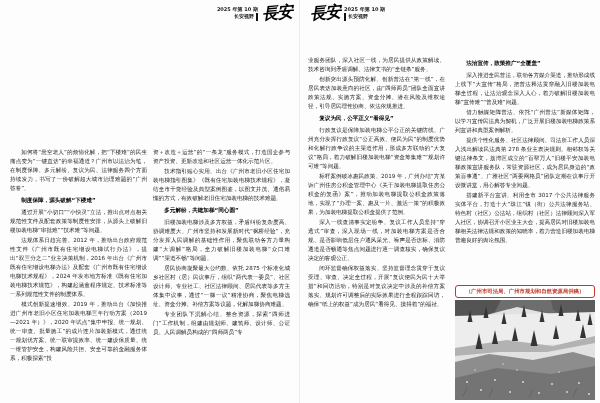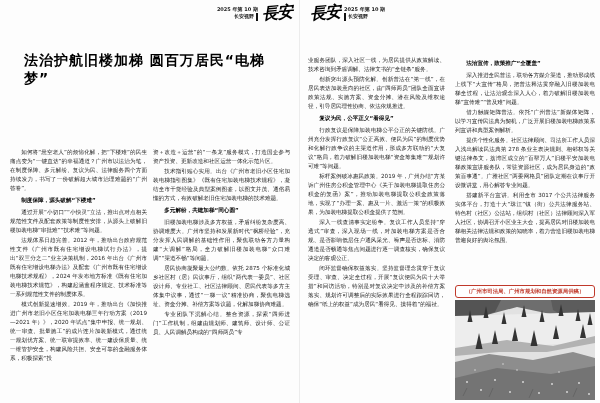--- a/index.html
+++ b/index.html
@@ -71,21 +71,20 @@
     <div class="issue-block">
       <div>2025 年第 10 期</div>
       <div class="sect">
         <span>长安视野</span>
         <span class="hbar"></span>
       </div>
     </div>
     <div class="logo">長安</div>
   </div>
 
-  <div class="article-title">法治护航旧楼加梯 圆百万居民“电梯梦”</div>
 
   <div class="col" id="l-col1">
       <div class="blk intro">如何将“悬空老人”的烦恼化解，把“下楼难”的民生痛点变为“一键直达”的幸福通道？广州市以法治为笔，在制度保障、多元解纷、复议为民、法律服务四个方面持续发力，书写了一份破解超大城市治理难题的“广州答卷”。</div>
       <div class="blk heading">制度保障，源头破解“下楼难”</div>
       <div class="blk para">通过开展“小切口”“小快灵”立法，推出点对点相关规范性文件及配套政策等制度性安排，从源头上破解旧楼加装电梯“审批难”“技术难”等问题。</div>
       <div class="blk para">法规体系日趋完善。2012 年，推动出台政府规范性文件《广州市既有住宅增设电梯试行办法》，提出“双三分之二”业主决策机制，2016 年出台《广州市既有住宅增设电梯办法》及配套《广州市既有住宅增设电梯技术规程》，2024 年发布地方标准《既有住宅加装电梯技术规范》，构建起涵盖程序规定、技术标准等一系列规范性文件的制度体系。</div>
       <div class="blk para">模式创新提速增效。2019 年，推动出台《加快推进广州市老旧小区住宅加装电梯三年行动方案（2019—2021 年）》，2020 年试点“集中申报、统一规划、统一审查、批量施工”的成片连片加装新模式，通过统一规划优方案、统一联审提效率、统一建设保质量、统一维管护安全，构建风险共担、安全可靠的金融服务体系，积极探索“投</div>
     </div>
   <div class="col" id="l-col2">
       <div class="blk cont">资＋改造＋运营”的“一条龙”服务模式，打造国企参与资产投资、更新改造和社区运营一体化示范片区。</div>

